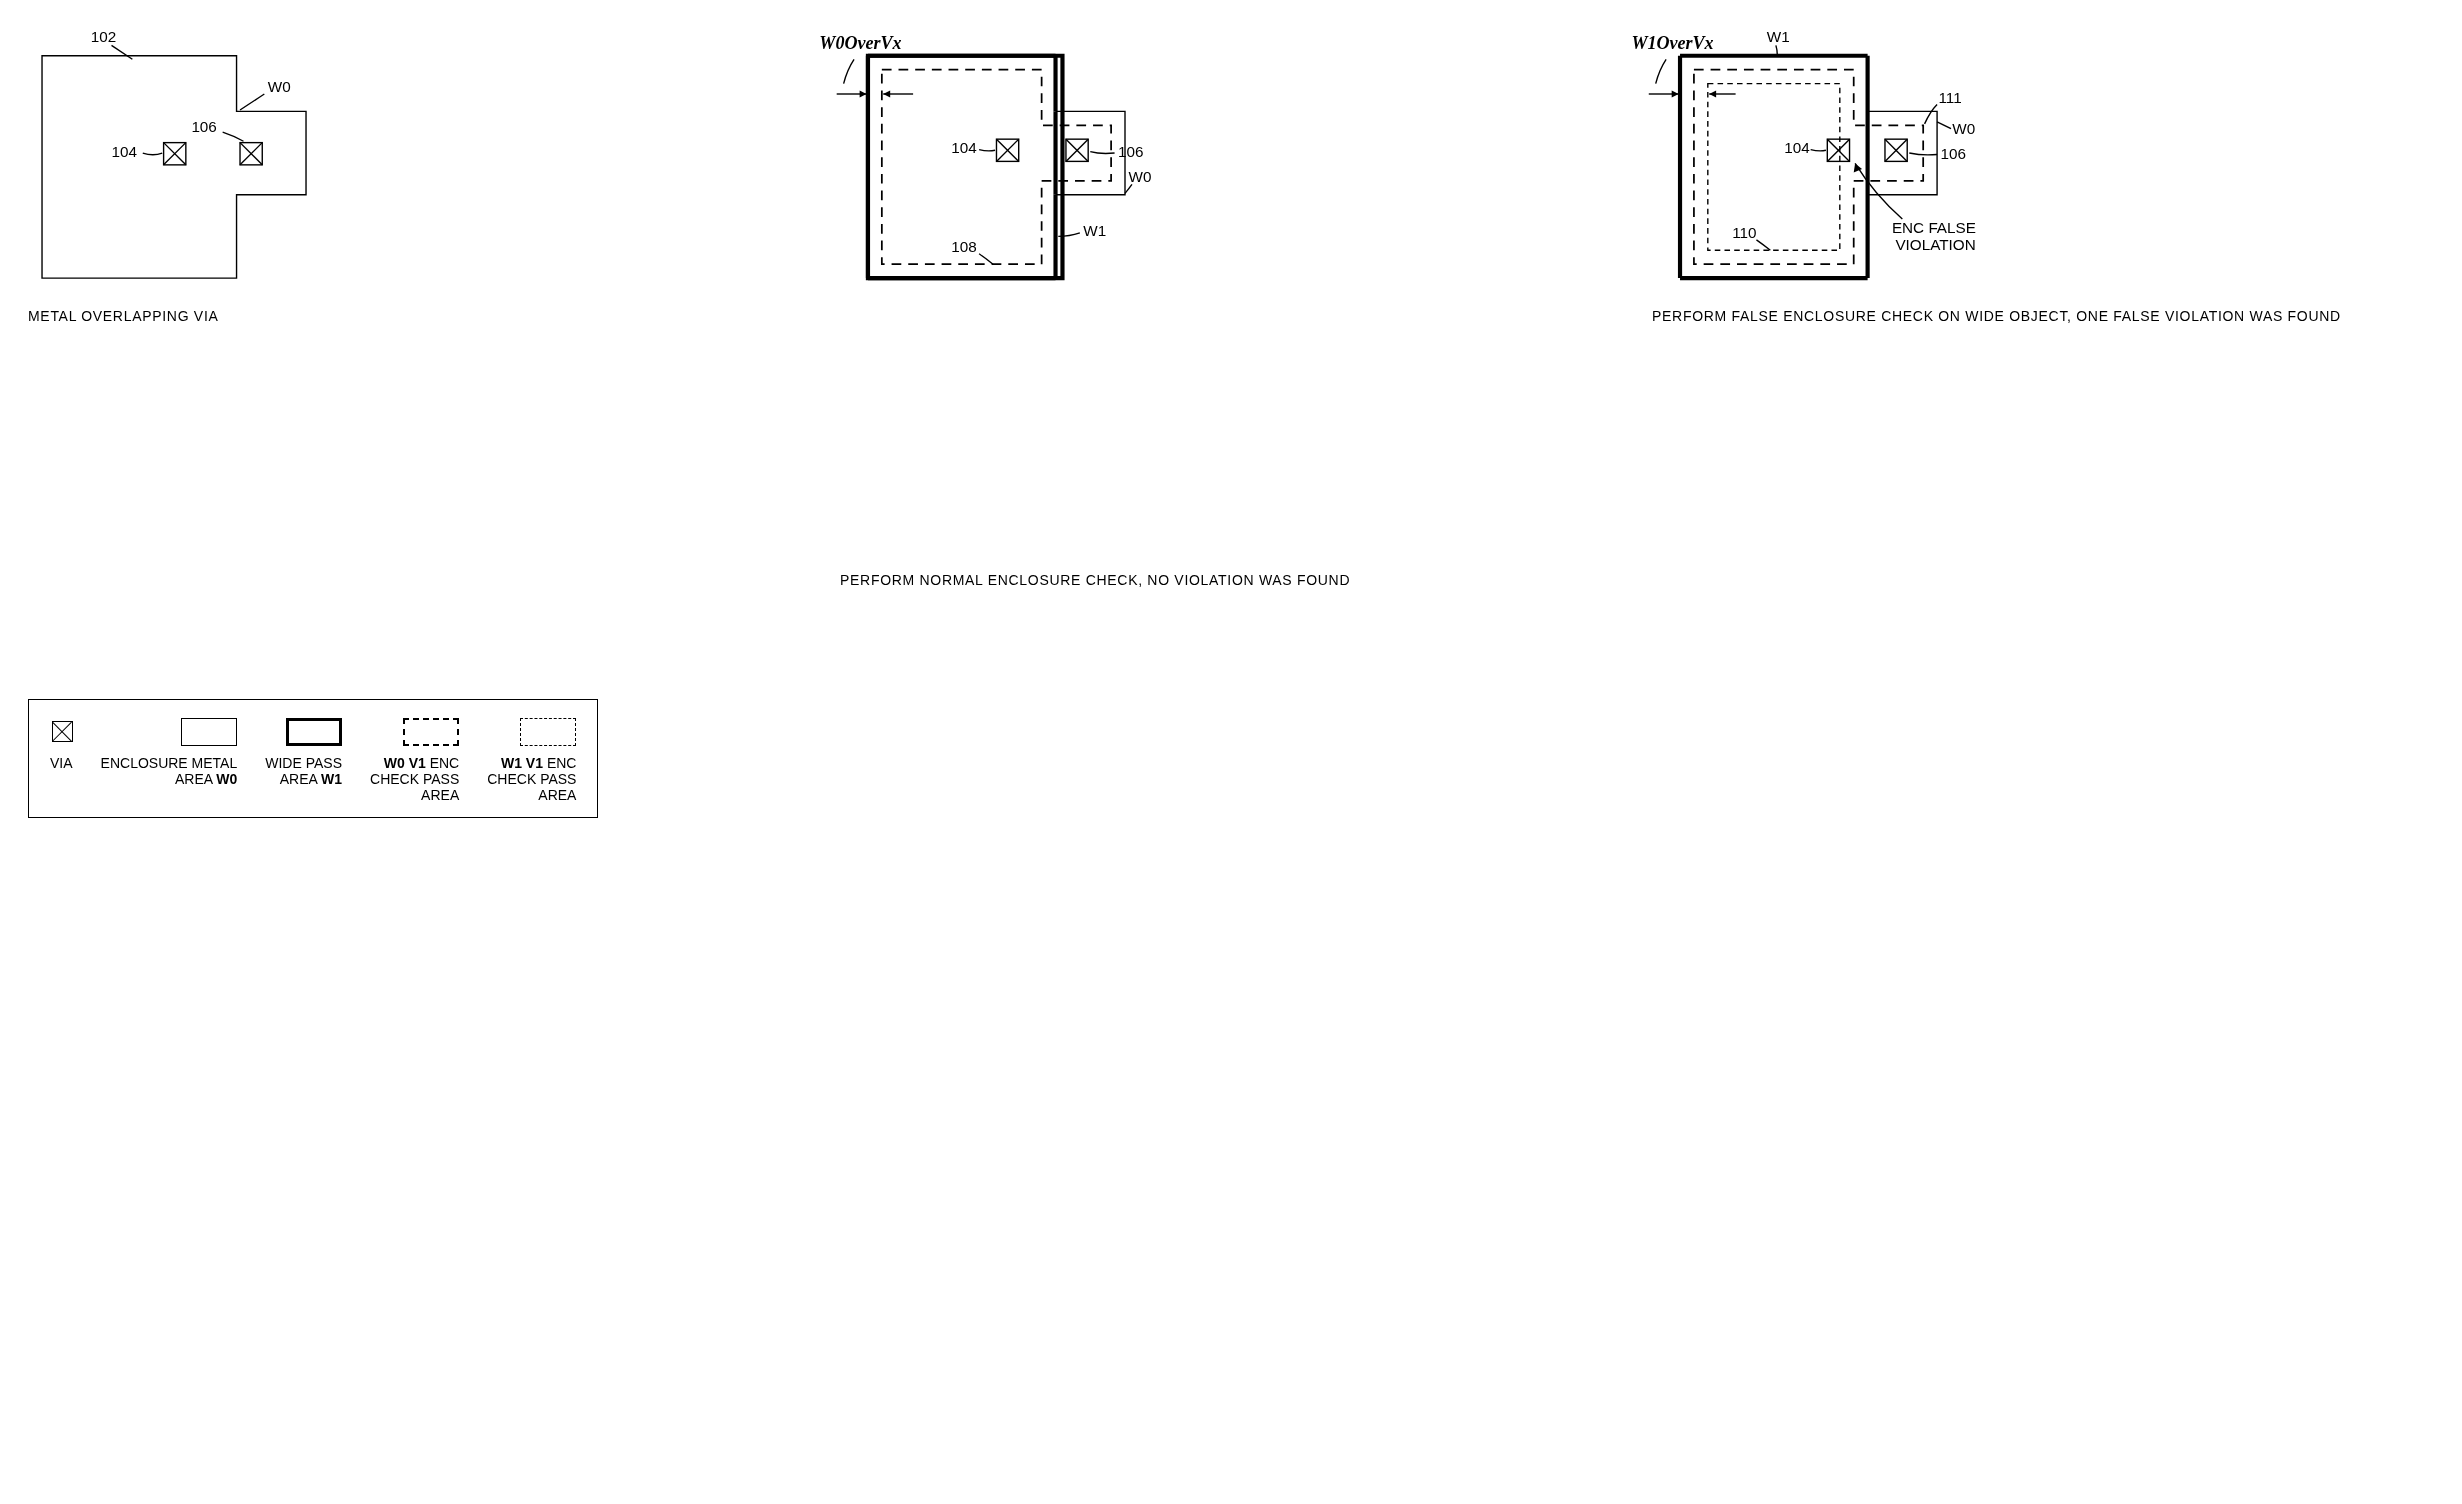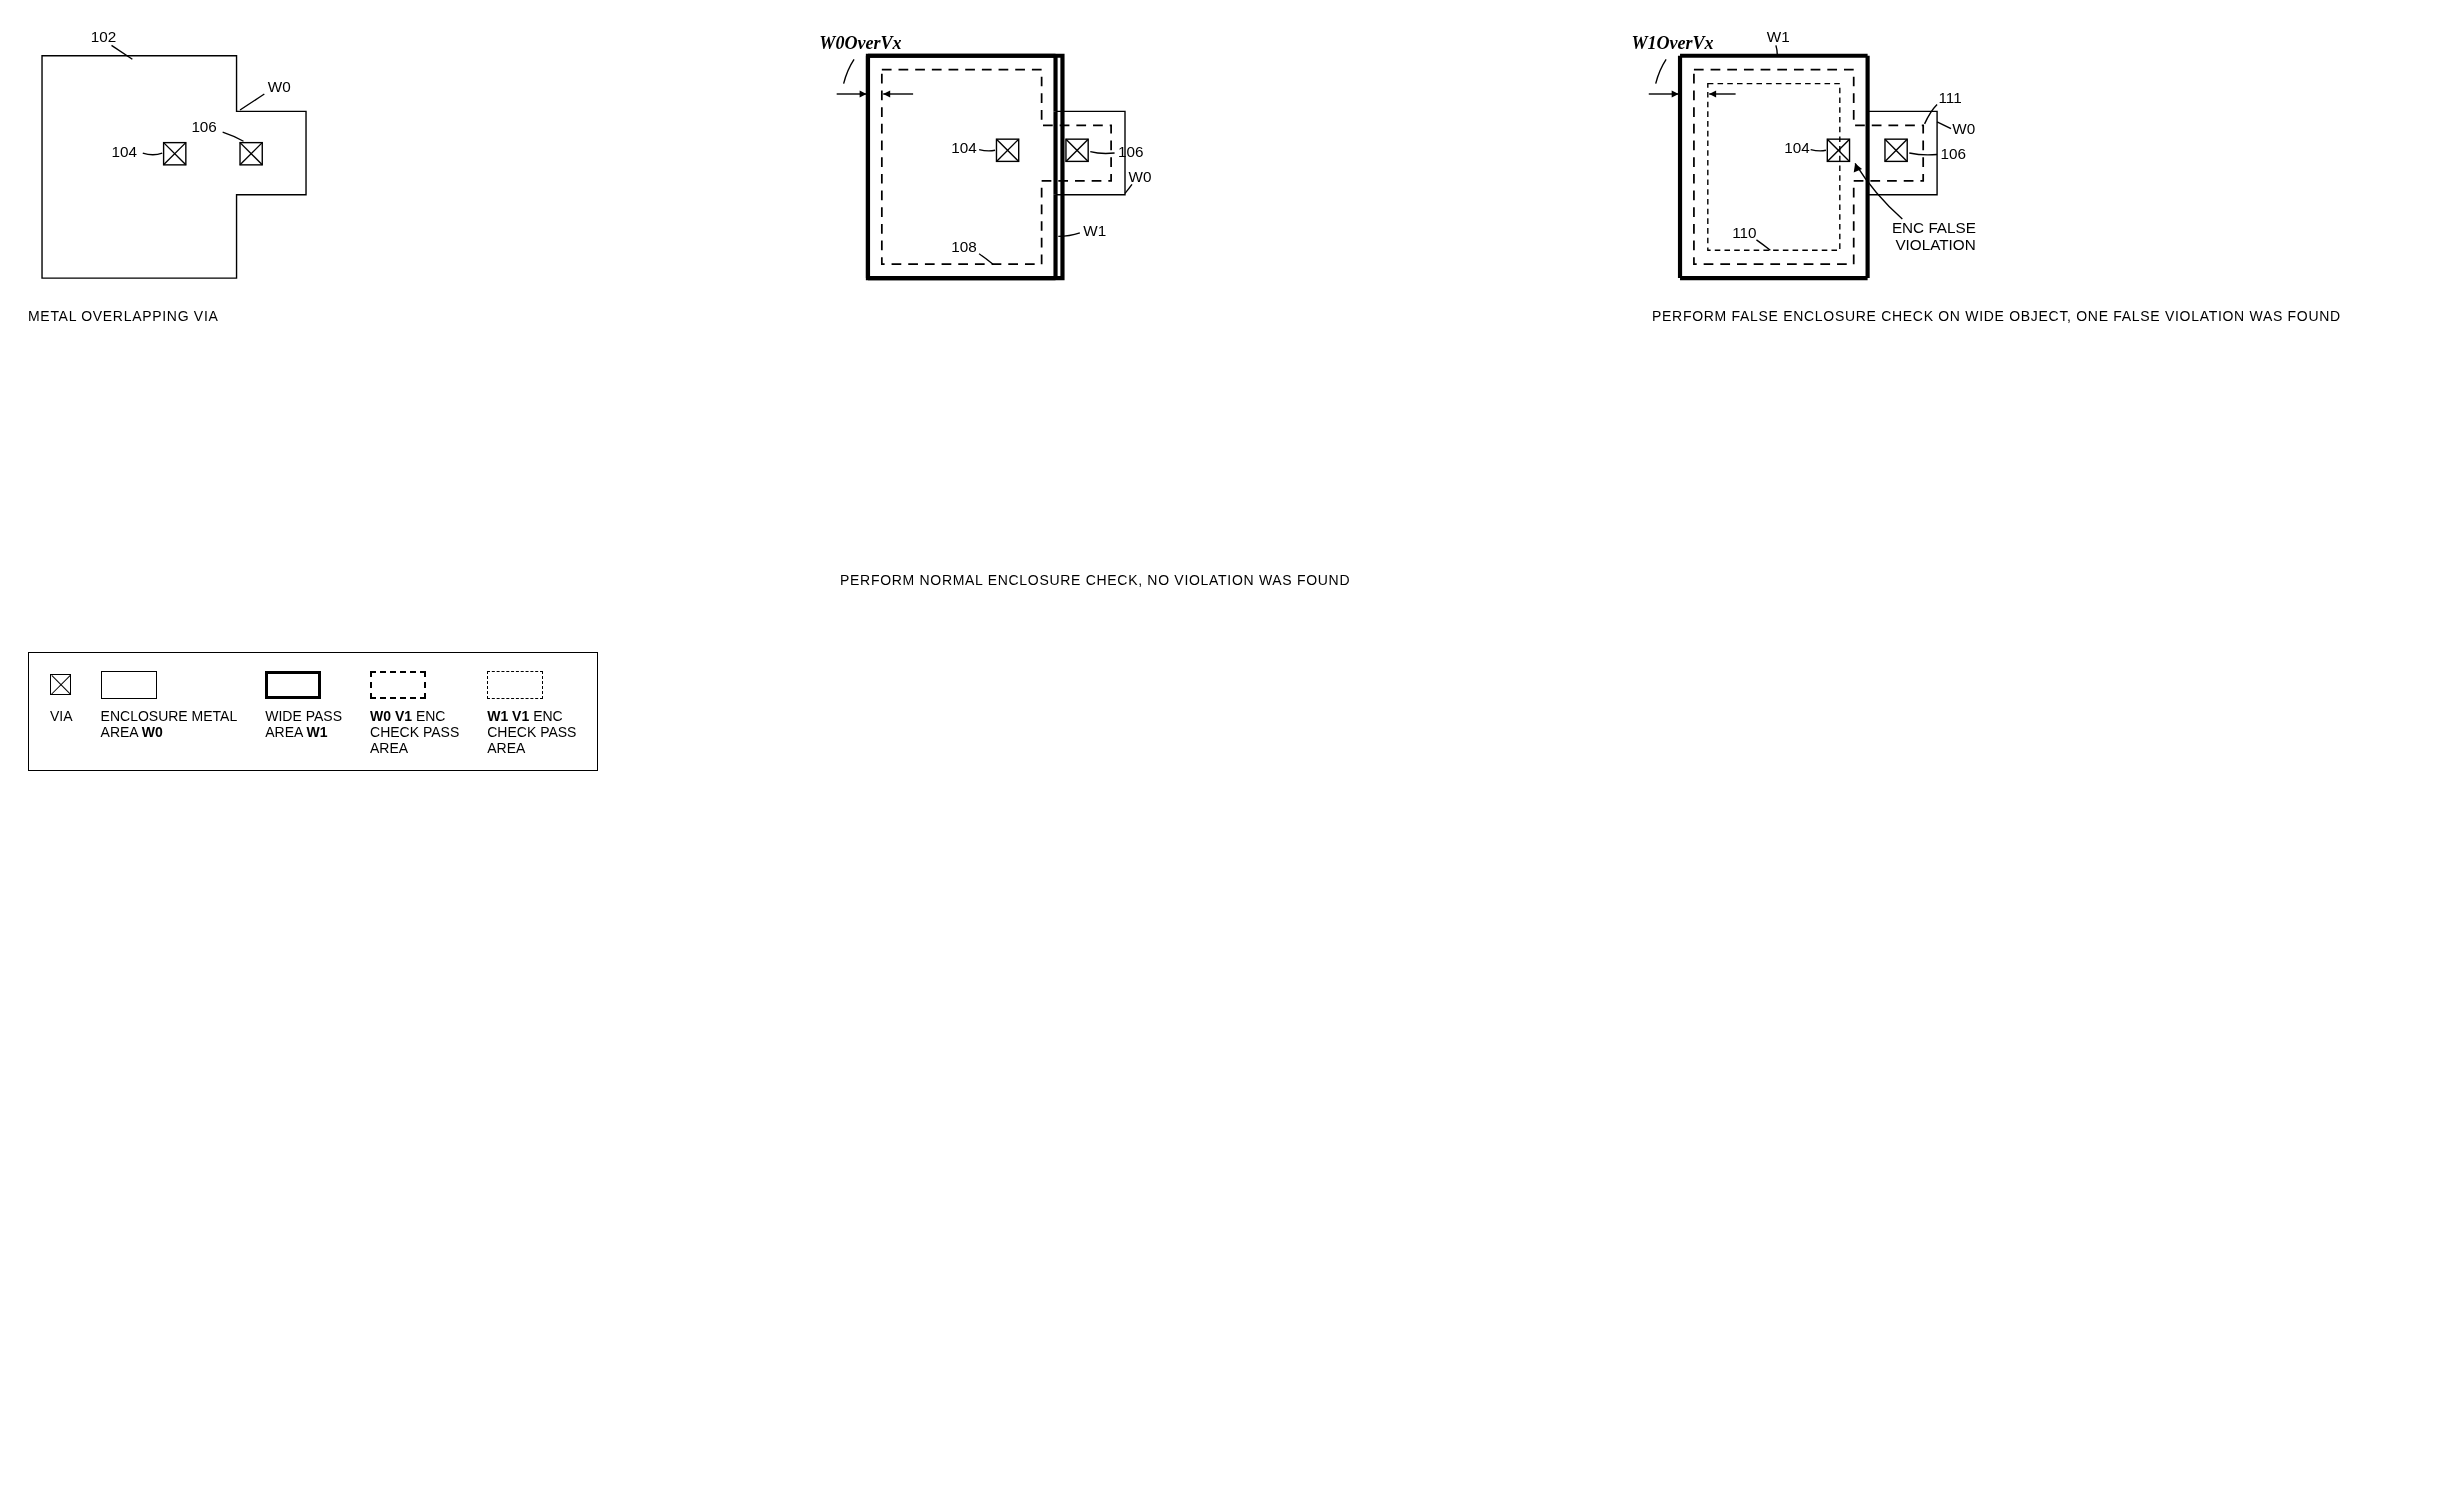--- a/index.html
+++ b/index.html
@@ -7,21 +7,21 @@
     margin: 0;
     padding: 28px;
     font-family: Arial, Helvetica, sans-serif;
     background: #fff;
     color: #000;
   }
   .diagram-container {
     display: flex;
     justify-content: center;
     gap: 30px;
-    margin-bottom: 36px;
+    margin-bottom: 83px;
   }
   .panel {
     flex: 1;
     position: relative;
   }
   .caption {
     margin-top: 14px;
     font-size: 14px;
     letter-spacing: 0.7px;
     text-align: left;
@@ -30,21 +30,21 @@
     border: 1.4px solid #000;
     padding: 14px 21px;
     display: inline-flex;
     align-items: flex-start;
     gap: 28px;
     margin-top: 28px;
   }
   .legend-item {
     display: flex;
     flex-direction: column;
-    align-items: flex-start;
+    align-items: flex-end;
     font-size: 14px;
     text-align: center;
   }
   .legend-item .swatch-row {
     height: 35px;
     display: flex;
     align-items: center;
     margin-bottom: 5.6px;
   }
   .italic { font-weight: bold; }

